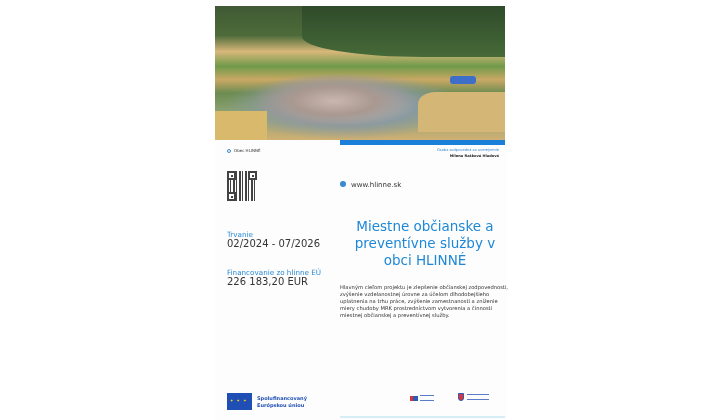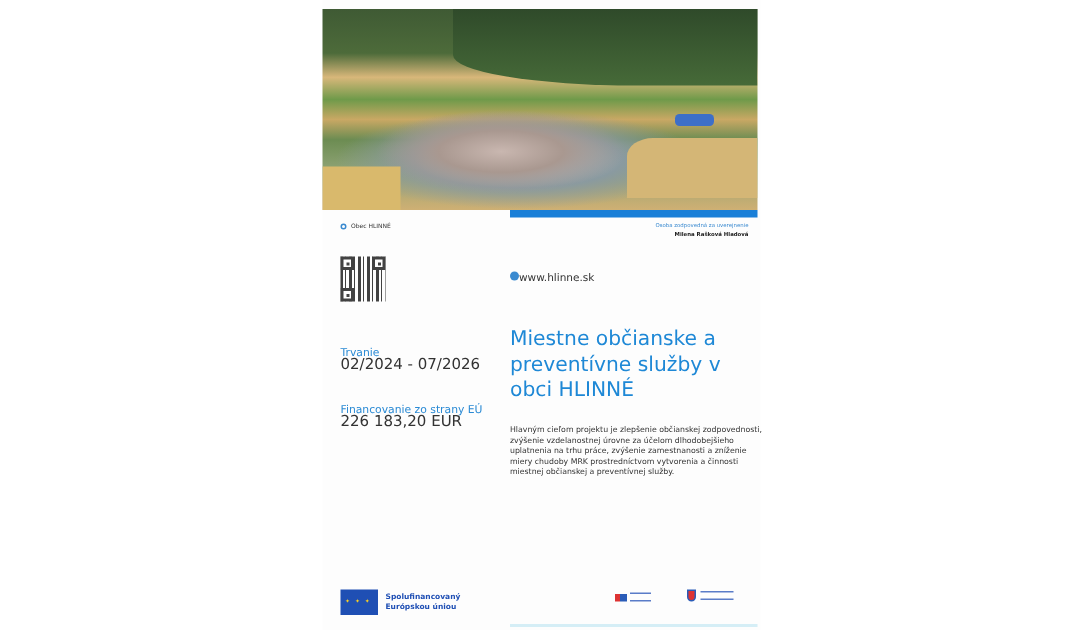--- a/index.html
+++ b/index.html
@@ -18,27 +18,27 @@
   .caption-left { position:absolute; left:12px; top:148px; font-size:4px; color:#333; display:flex; align-items:center; gap:3px; }
   .caption-left .c { width:4px; height:4px; border-radius:50%; border:1px solid #3a8ad0; box-sizing:border-box; }
   .caption-right { position:absolute; right:8px; top:147px; text-align:right; font-size:3.6px; line-height:6px; }
   .caption-right .t { color:#3a8ad0; }
   .caption-right .n { color:#222; font-weight:bold; }
   .qr { position:absolute; left:12px; top:171px; width:30px; height:30px; background:
       repeating-linear-gradient(90deg,#222 0 2px,#fff 2px 3px,#222 3px 4px,#fff 4px 6px),
       #fff; opacity:.85; }
   .qr .f { position:absolute; width:9px; height:9px; border:2px solid #222; box-sizing:border-box; background:#fff; }
   .qr .f::after { content:""; position:absolute; left:1.5px; top:1.5px; width:2px; height:2px; background:#222; }
-  .web { position:absolute; left:125px; top:181px; display:flex; align-items:flex-start; font-size:7px; color:#333; }
+  .web { position:absolute; left:125px; top:181px; display:flex; align-items:flex-start; gap:5px; font-size:7px; color:#333; }
   .web .g { width:6px; height:6px; border-radius:50%; background:#3a8ad0; }
   .facts { position:absolute; left:12px; top:230px; width:110px; }
   .fact { margin-bottom:20px; }
   .fact .l { color:#2a8ad4; font-size:7.2px; line-height:9px; }
   .fact .v { color:#333; font-size:10px; line-height:9px; }
-  .title { position:absolute; left:125px; top:218px; width:170px; color:#1e88d6; font-size:13.5px; line-height:17px; }
+  .title { position:absolute; left:125px; top:218px; width:170px; color:#1e88d6; font-size:13.5px; line-height:17px;text-align:center; }
   .desc { position:absolute; left:125px; top:284px; width:170px; color:#333; font-size:5.2px; line-height:7px; }
   .eu { position:absolute; left:12px; top:393px; display:flex; align-items:center; gap:5px; }
   .eu .flag { width:25px; height:17px; background:#1f4fb4; position:relative; }
   .eu .flag::after { content:"✦ ✦ ✦"; position:absolute; left:3px; top:5px; font-size:4px; color:#ffd21f; letter-spacing:1px; }
   .eu .txt { color:#1f4fb4; font-weight:bold; font-size:5px; line-height:6.5px; }
   .logo1 { position:absolute; left:195px; top:395px; display:flex; align-items:center; gap:2px; }
   .logo1 .m { width:8px; height:5px; background:linear-gradient(90deg,#d33 0 40%,#2a5cb8 40%); }
   .logo1 .tx { width:14px; height:4px; border-top:1px solid #5a7cc8; border-bottom:1px solid #5a7cc8; }
   .logo2 { position:absolute; left:243px; top:393px; display:flex; align-items:center; gap:3px; }
   .logo2 .s { width:6px; height:8px; background:#d33; border-radius:0 0 3px 3px; border:1px solid #2a5cb8; box-sizing:border-box; }
@@ -77,21 +77,21 @@
     <span class="g"></span>
     <span>www.hlinne.sk</span>
   </div>
 
   <div class="facts">
     <div class="fact">
       <div class="l">Trvanie</div>
       <div class="v">02/2024 - 07/2026</div>
     </div>
     <div class="fact">
-      <div class="l">Financovanie zo strany EÚ</div>
+      <div class="l">Financovanie zo hlinne EÚ</div>
       <div class="v">226 183,20 EUR</div>
     </div>
   </div>
 
   <div class="title">Miestne občianske a preventívne služby v obci HLINNÉ</div>
   <div class="desc">Hlavným cieľom projektu je zlepšenie občianskej zodpovednosti, zvýšenie vzdelanostnej úrovne za účelom dlhodobejšieho uplatnenia na trhu práce, zvýšenie zamestnanosti a zníženie miery chudoby MRK prostredníctvom vytvorenia a činnosti miestnej občianskej a preventívnej služby.</div>
 
   <div class="eu">
     <div class="flag"></div>
     <div class="txt">

